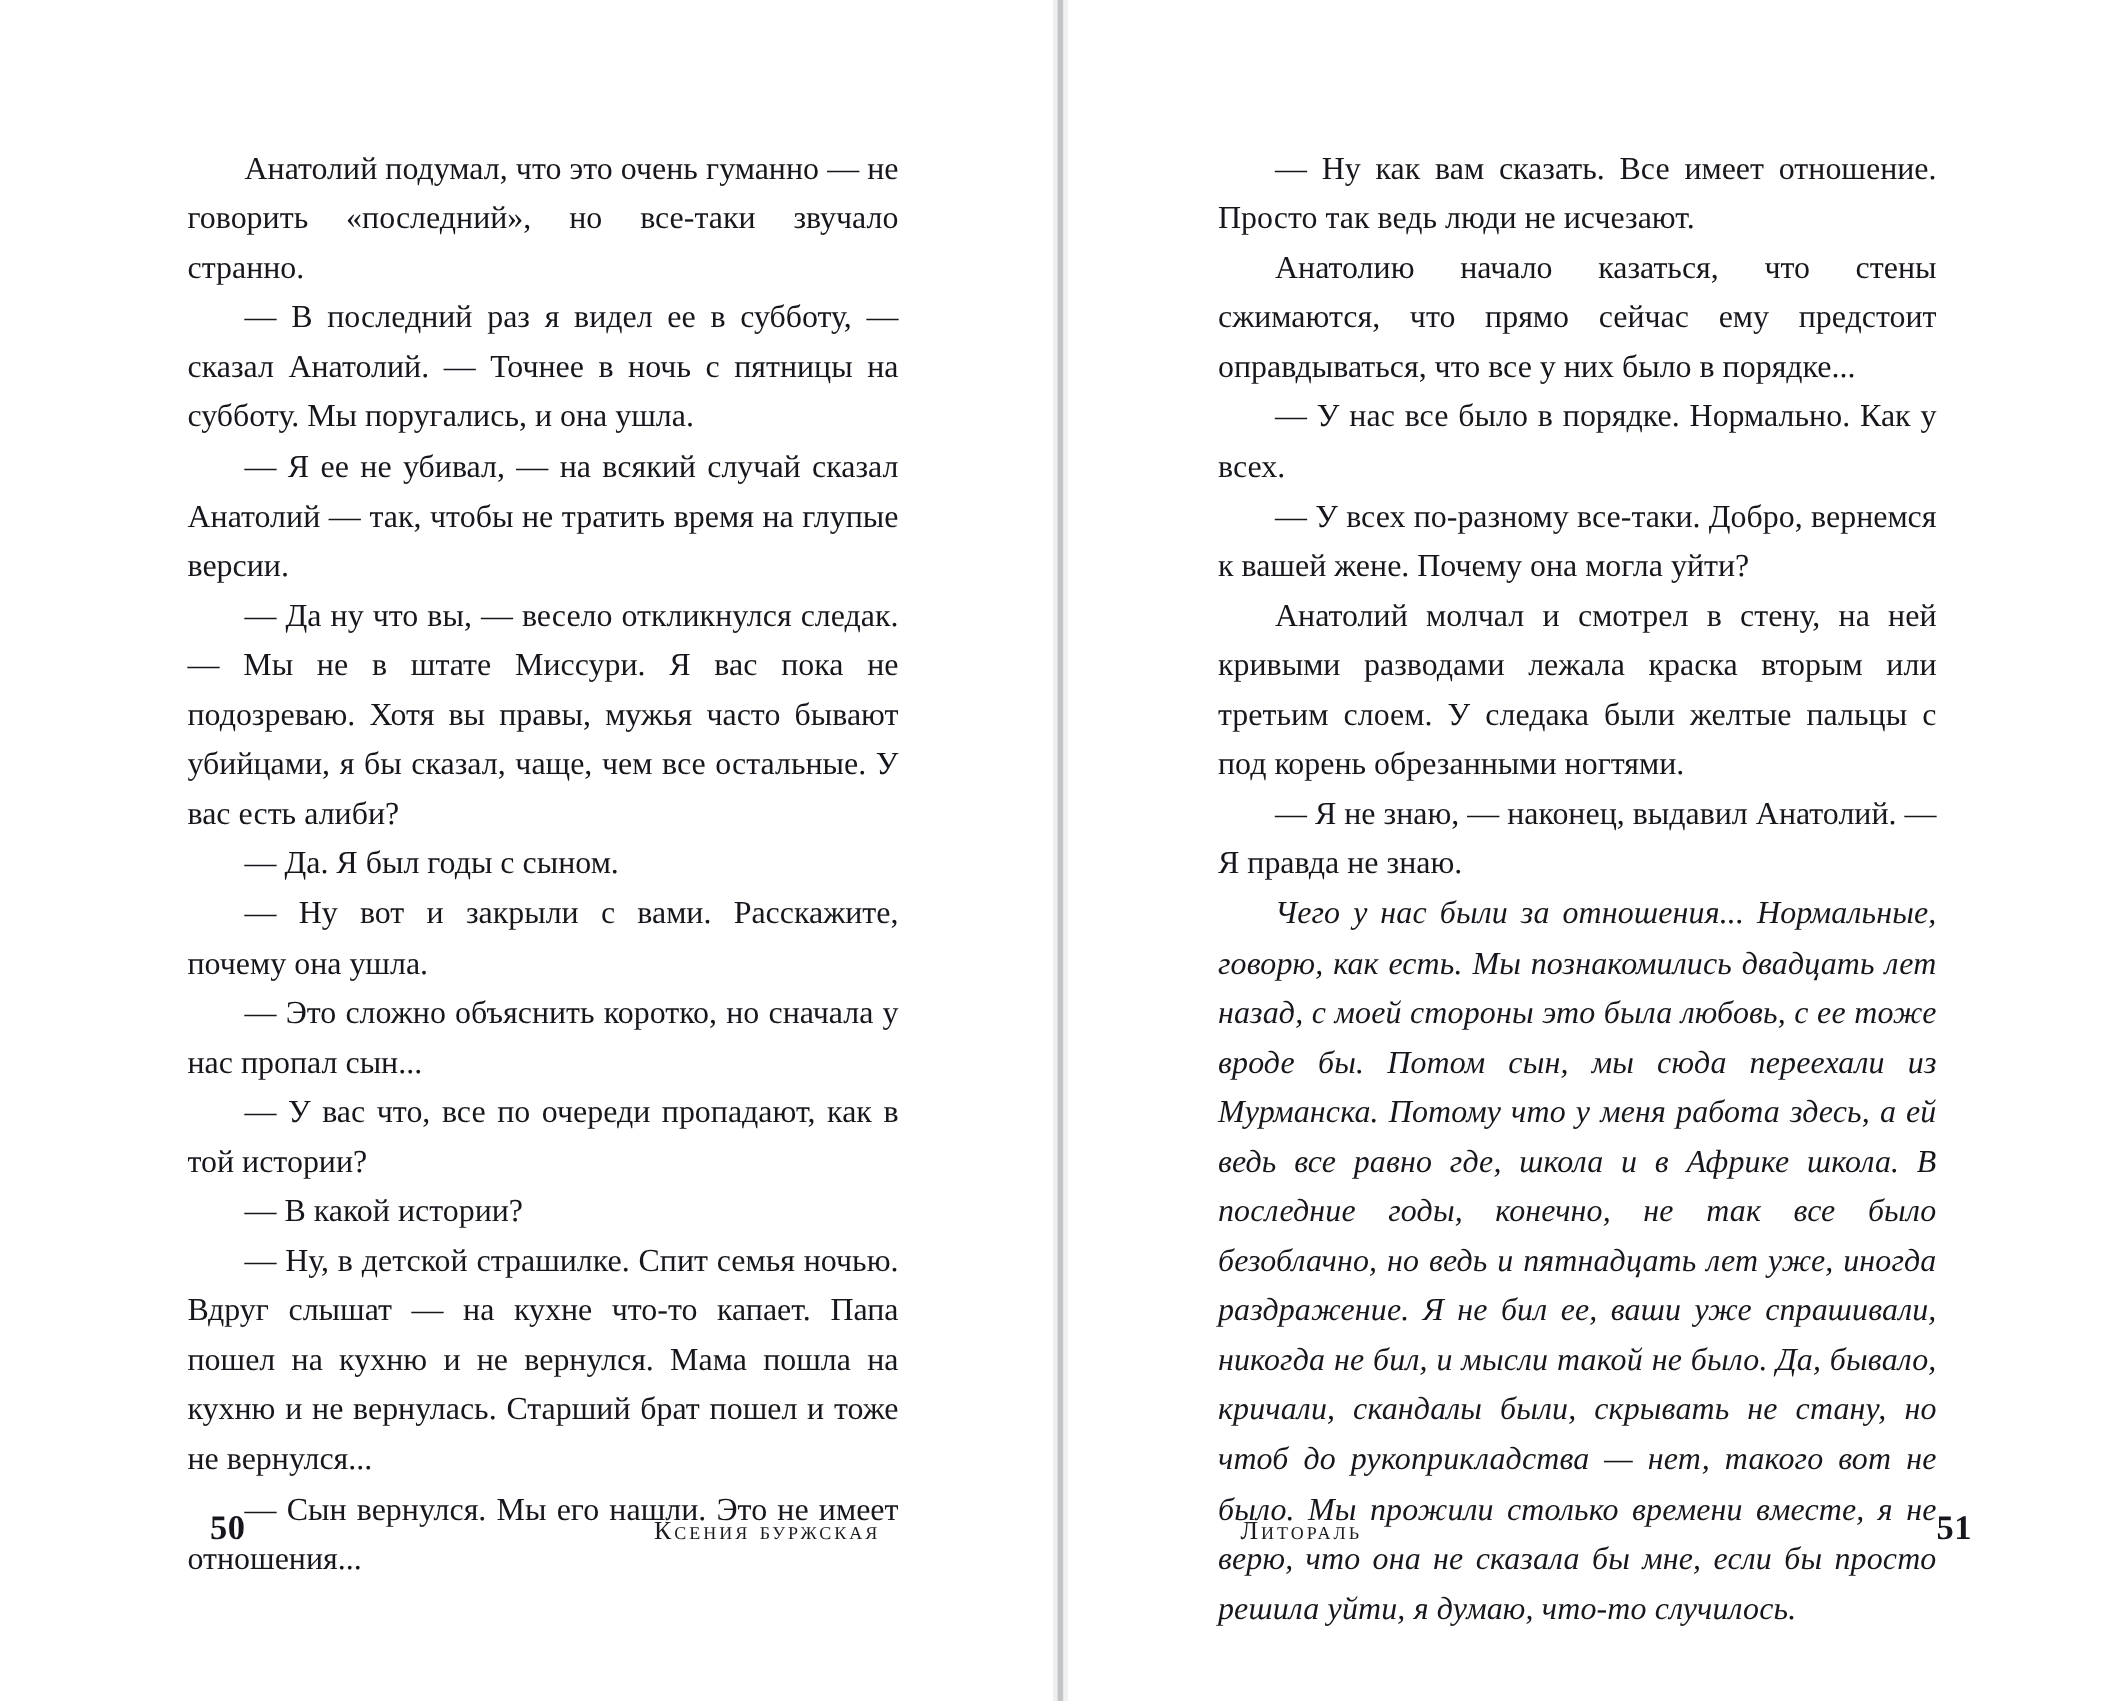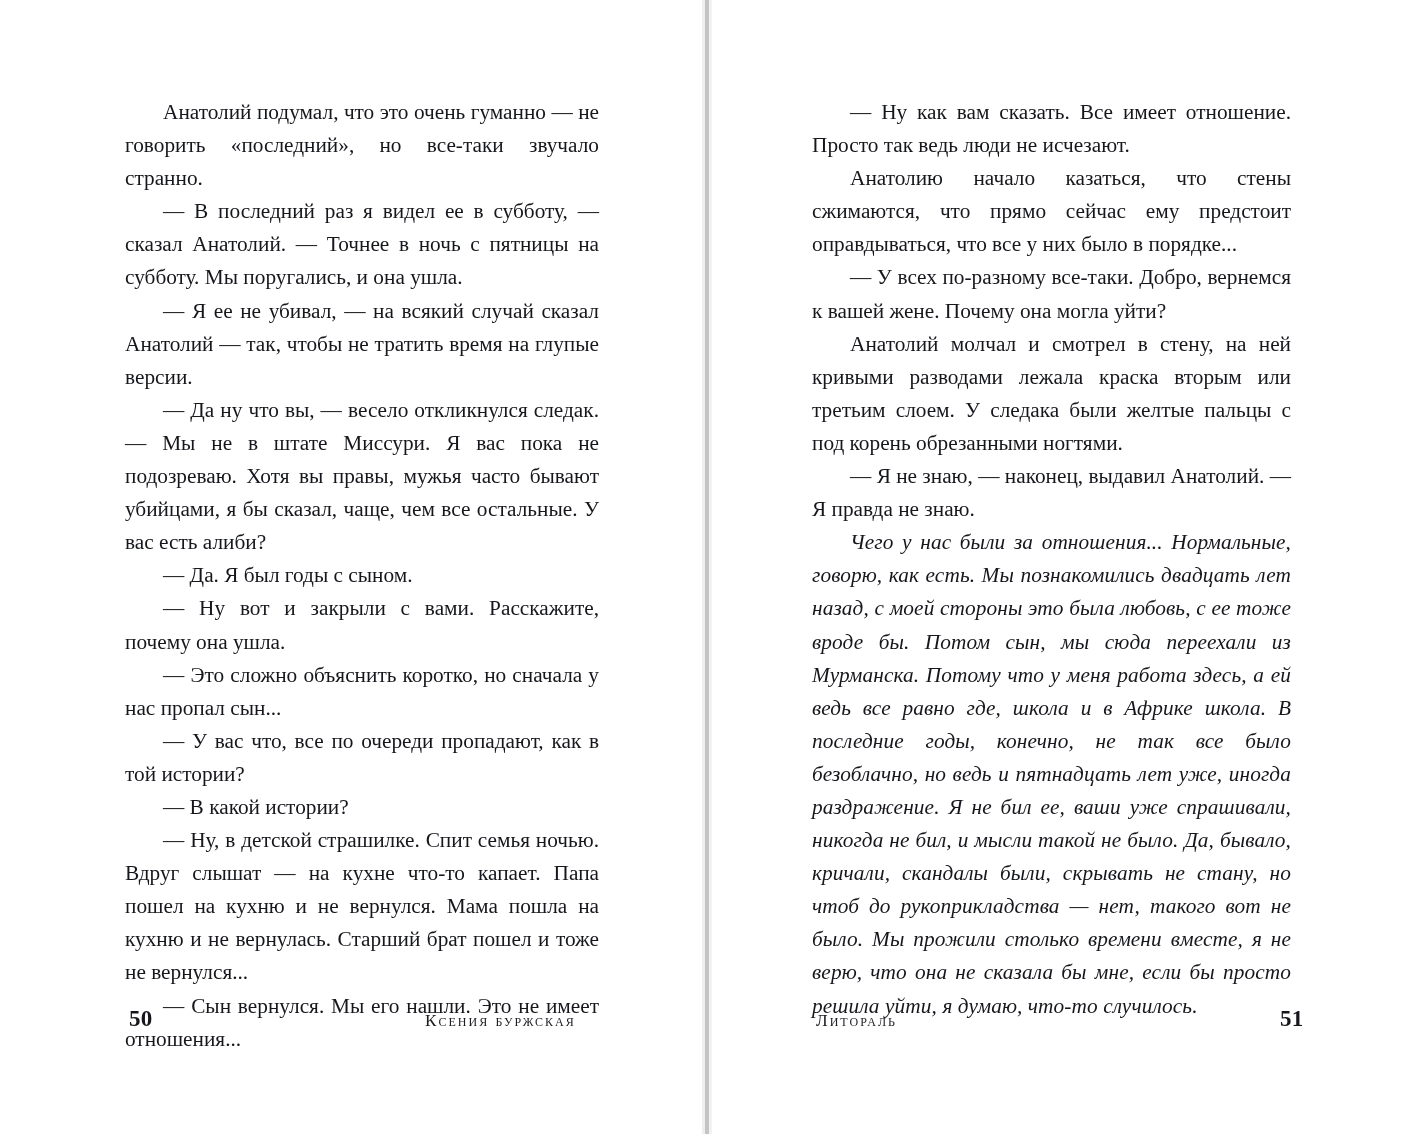--- a/index.html
+++ b/index.html
@@ -80,21 +80,21 @@
     text-indent: 38px;
   }
   .text-col p.italic {
     font-style: italic;
     letter-spacing: 0.1px;
   }
 
   
   .footer {
     position: absolute;
-    left: 4px;
+    left: 15px;
     right: 0;
     top: 1004px;
     height: 34px;
   }
   .folio {
     position: absolute;
     top: 0;
     font-size: 23px;
     font-weight: bold;
     line-height: 30px;
@@ -146,20 +146,21 @@
   <div class="gutter">
     <div class="line-soft-l"></div>
     <div class="line-core"></div>
     <div class="line-soft-r"></div>
   </div>
 
   <div class="page page-right">
     <div class="text-col">
       <p>— Ну как вам сказать. Все имеет отношение. Просто так ведь люди не исчезают.</p>
       <p>Анатолию начало казаться, что стены сжимаются, что прямо сейчас ему предстоит оправдываться, что все у них было в порядке...</p>
+      <p>— У нас все было в порядке. Нормально. Как у всех.</p>
       <p>— У всех по-разному все-таки. Добро, вернемся к вашей жене. Почему она могла уйти?</p>
       <p>Анатолий молчал и смотрел в стену, на ней кривыми разводами лежала краска вторым или третьим слоем. У следака были желтые пальцы с под корень обрезанными ногтями.</p>
       <p>— Я не знаю, — наконец, выдавил Анатолий. — Я правда не знаю.</p>
       <p class="italic">Чего у нас были за отношения... Нормальные, говорю, как есть. Мы познакомились двадцать лет назад, с моей стороны это была любовь, с ее тоже вроде бы. Потом сын, мы сюда переехали из Мурманска. Потому что у меня работа здесь, а ей ведь все равно где, школа и в Африке школа. В последние годы, конечно, не так все было безоблачно, но ведь и пятнадцать лет уже, иногда раздражение. Я не бил ее, ваши уже спрашивали, никогда не бил, и мысли такой не было. Да, бывало, кричали, скандалы были, скрывать не стану, но чтоб до рукоприкладства — нет, такого вот не было. Мы прожили столько времени вместе, я не верю, что она не сказала бы мне, если бы просто решила уйти, я думаю, что-то случилось.</p>
     </div>
     <div class="footer">
       <div class="running-head">Литораль</div>
       <div class="folio">51</div>
     </div>
   </div>

